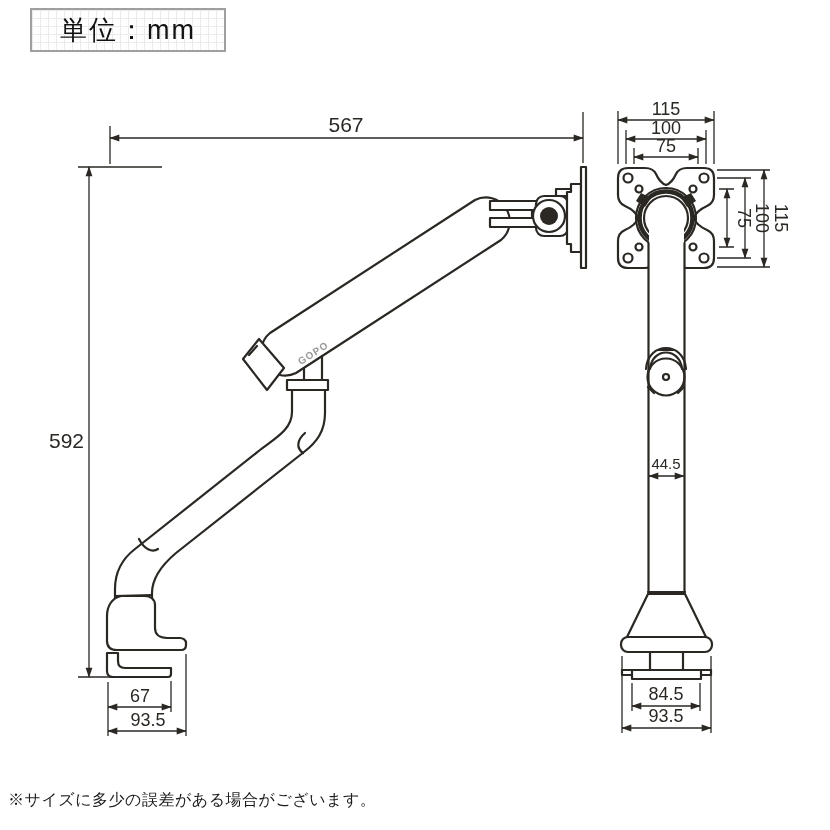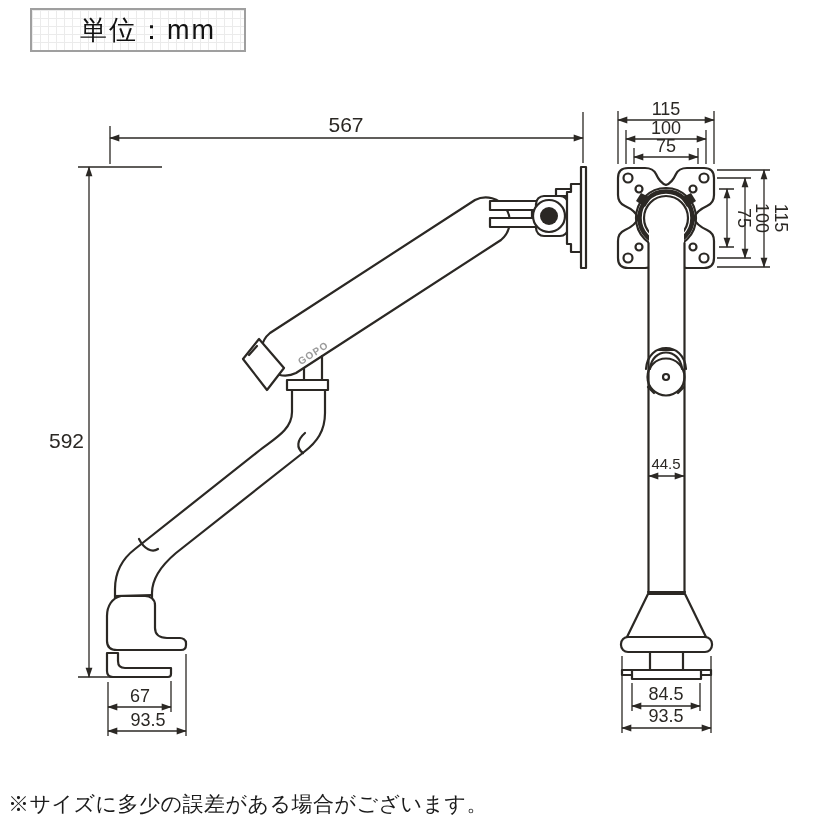--- a/index.html
+++ b/index.html
@@ -5,22 +5,22 @@
   html,body{margin:0;padding:0;background:#ffffff;}
   .stage{position:relative;width:830px;height:830px;background:#ffffff;overflow:hidden;
          font-family:"Liberation Sans",sans-serif;}
   .unit-box{position:absolute;left:30px;top:8px;width:192px;height:40px;
     border:2px solid #9f9f9f;box-sizing:content-box;
     background-image:
       repeating-linear-gradient(to right,#ebebeb 0 1px,transparent 1px 8px),
       repeating-linear-gradient(to bottom,#ebebeb 0 1px,transparent 1px 8px);
     background-color:#fff;
     display:flex;align-items:center;justify-content:center;
-    font-size:27px;color:#121212;letter-spacing:2px;font-weight:500;padding-left:20px;}
-  .footnote{position:absolute;left:8px;top:790px;font-size:21px;color:#1b1b1b;
+    font-size:27px;color:#121212;letter-spacing:2px;font-weight:500;}
+  .footnote{position:absolute;left:8px;top:790px;font-size:16px;color:#1b1b1b;
     font-weight:500;letter-spacing:0.5px;}
   svg{position:absolute;left:0;top:0;}
   .p  {fill:#ffffff;stroke:#2b2824;stroke-width:2.2;stroke-linejoin:round;stroke-linecap:round;}
   .pl {fill:none;stroke:#2b2824;stroke-width:2.2;stroke-linejoin:round;stroke-linecap:round;}
   .pf {fill:#2b2824;stroke:none;}
   .d  {fill:none;stroke:#2b2824;stroke-width:1.3;}
   .dt {font-family:"Liberation Sans",sans-serif;font-size:18px;fill:#2b2824;text-anchor:middle;}
   .dt-big{font-size:21px;}
   .dt-small{font-size:15px;}
   .dt-end{text-anchor:end;}

